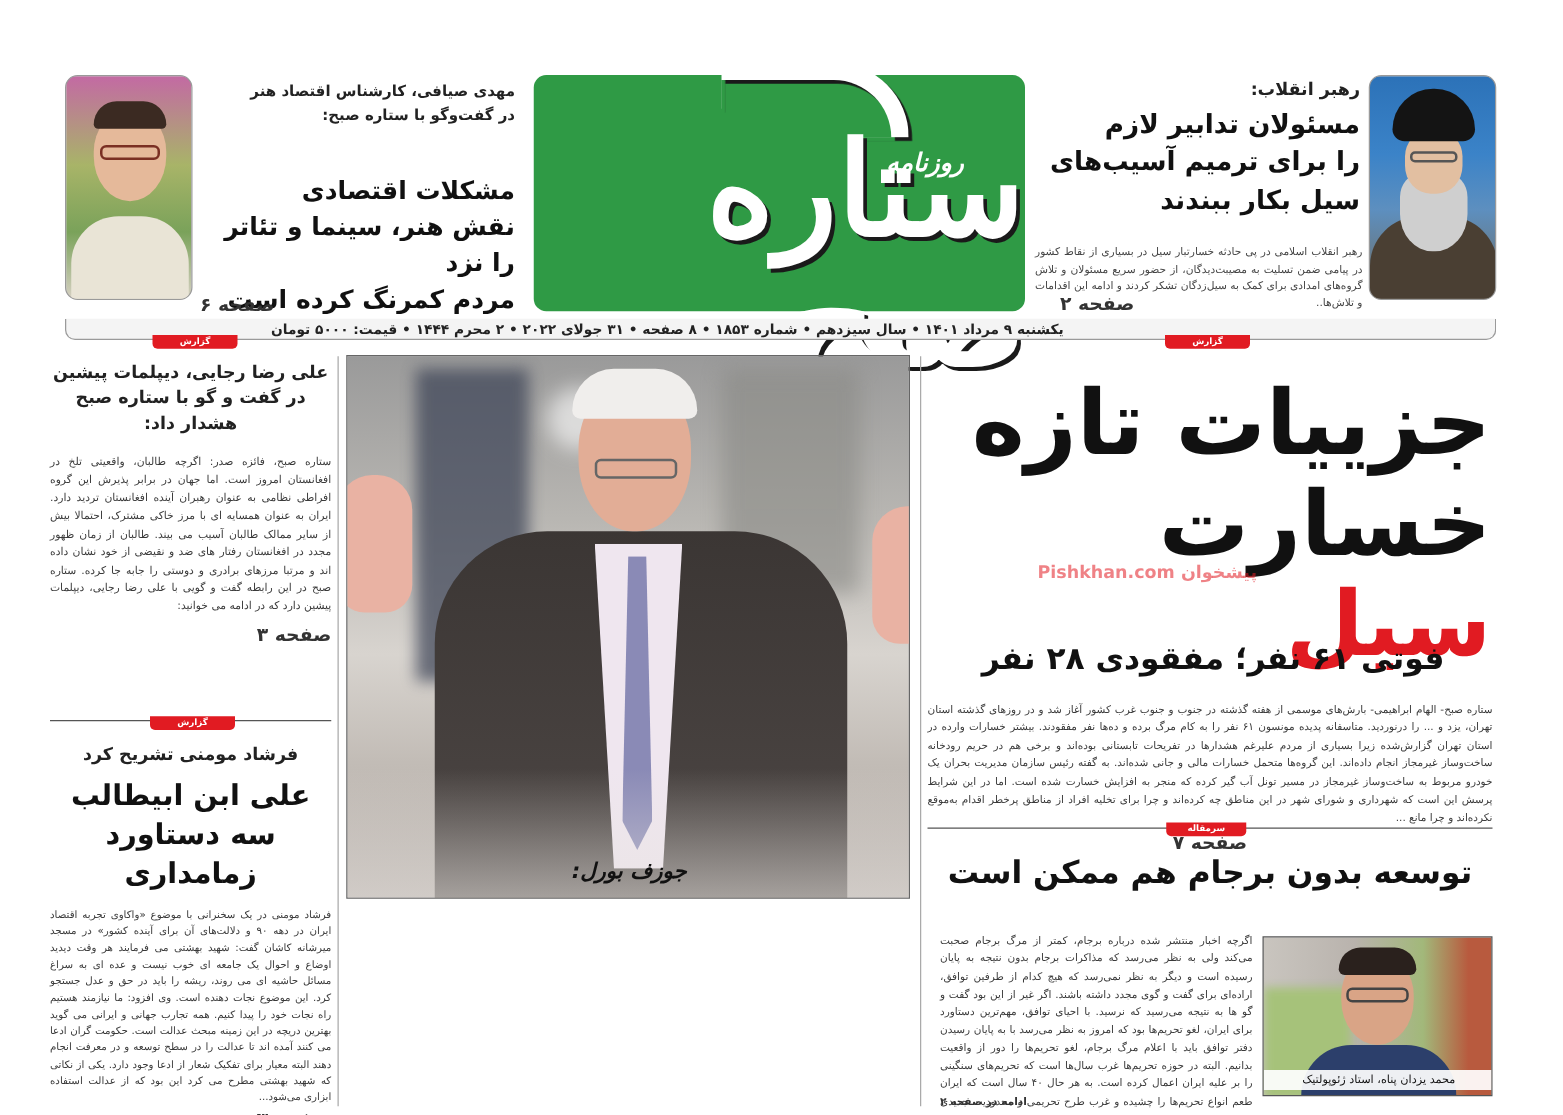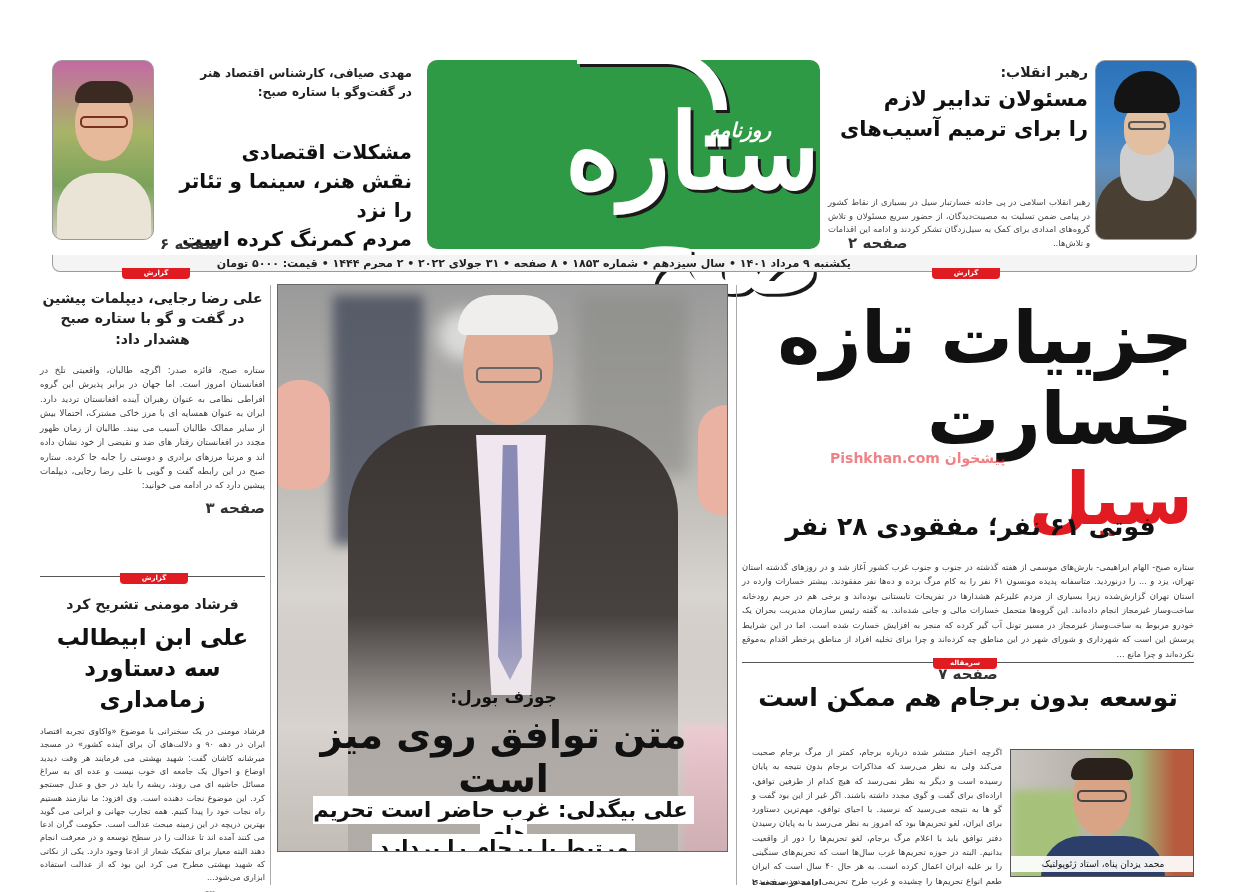--- a/index.html
+++ b/index.html
@@ -40,22 +40,22 @@
   .red-tab { position:absolute; height:11px; background:#e11b22; color:#fff; font-size:7px; line-height:11px; text-align:center; border-radius:0 0 4px 4px; font-weight:bold; }
   .rule { position:absolute; height:1px; background:#555; }
 
   
   .col-left { position:absolute; left:40px; top:270px; width:225px; }
   .kicker { font-weight:bold; color:#222; text-align:center; }
   .head-big { font-weight:bold; color:#111; text-align:center; line-height:1.35; }
   .body-text { font-size:8.6px; color:#3a3a3a; text-align:justify; line-height:1.68; direction:rtl; }
 
   
-  .photo-frame { position:absolute; left:277px; top:284px; width:451px; height:568px; border:1px solid #666; overflow:hidden;
-     background: linear-gradient(180deg,#9a9a9a 0%,#b8b6b2 30%,#d8d4cf 55%,#c2bcb6 75%,#b4ada8 100%); }
+  .photo-frame { position:absolute; left:277px; top:284px; width:451px; height:435px; border:1px solid #666; overflow:hidden;
+     background: linear-gradient(180deg,#9a9a9a 0%,#b8b6b2 30%,#d8d4cf 55%,#c2bcb6 75%,#b4ada8 100%); font-style: italic; }
   .bg-blur1 { position:absolute; left:55px; top:10px; width:90px; height:250px; background:#3a4154; filter:blur(6px); opacity:.7; }
   .bg-blur2 { position:absolute; left:300px; top:10px; width:110px; height:180px; background:#8a8a86; filter:blur(8px); opacity:.6; }
   .bg-blur3 { position:absolute; left:160px; top:25px; width:50px; height:50px; background:#fff; filter:blur(8px); opacity:.6; border-radius:50%; }
   .person-suit { position:absolute; left:70px; top:140px; width:330px; height:470px; background:linear-gradient(180deg,#3b3634 0%,#4a4442 50%,#6d6762 100%); border-radius:90px 90px 0 0; }
   .person-shirt { position:absolute; left:198px; top:150px; width:70px; height:260px; background:#efe6ef; clip-path: polygon(0 0,100% 0,78% 100%,22% 100%); }
   .person-tie { position:absolute; left:220px; top:160px; width:24px; height:235px; background:#8a8ab6; clip-path: polygon(20% 0,80% 0,100% 90%,50% 100%,0 90%); }
   .person-head { position:absolute; left:185px; top:20px; width:90px; height:120px; background:#e2ad96; border-radius:45% 45% 48% 48%; }
   .person-hair { position:absolute; left:180px; top:10px; width:100px; height:40px; background:#f0eeec; border-radius:50px 50px 10px 10px; }
   .person-glasses { position:absolute; left:198px; top:82px; width:66px; height:16px; border:2px solid #666; border-radius:5px; }
   .hand-l { position:absolute; left:-8px; top:95px; width:60px; height:110px; background:#e9b2a3; border-radius:28px 28px 22px 22px; }
@@ -98,20 +98,21 @@
   <div class="face"></div>
   <div class="glasses"></div>
   <div class="turban"></div>
 </div>
 
 <div>
   <div class="lead-kicker" style="right:162px; top:64px;">رهبر انقلاب:</div>
   <div class="lead-title" style="right:162px; top:84px; font-size:21px; width:270px;">
     <div>مسئولان تدابیر لازم</div>
     <div>را برای ترمیم آسیب‌های</div>
+    <div>سیل بکار ببندند</div>
   </div>
   <div class="lead-body" style="left:828px; top:196px; width:262px;">رهبر انقلاب اسلامی در پی حادثه خسارتبار سیل در بسیاری از نقاط کشور در پیامی ضمن تسلیت به مصیبت‌دیدگان، از حضور سریع مسئولان و تلاش گروه‌های امدادی برای کمک به سیل‌زدگان تشکر کردند و ادامه این اقدامات و تلاش‌ها..</div>
   <div class="page-ref" style="left:848px; top:234px;">صفحه ۲</div>
 </div>
 
 <div class="logo-box">
   <div class="logo-swash"></div>
   <div class="logo-word">ستاره صبح</div>
   <div class="logo-sub">روزنامه</div>
 </div>

